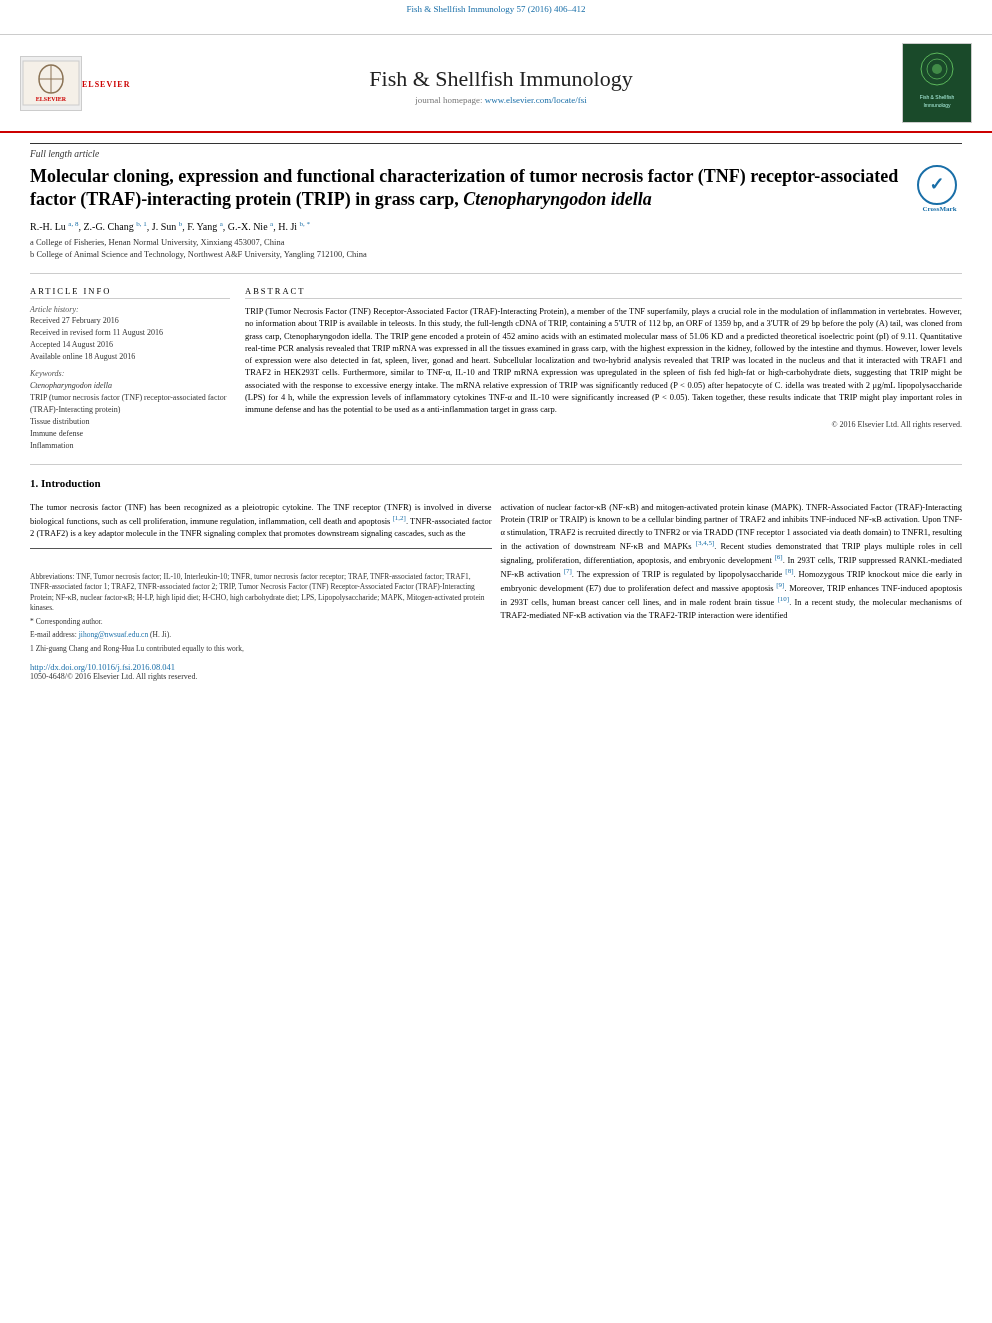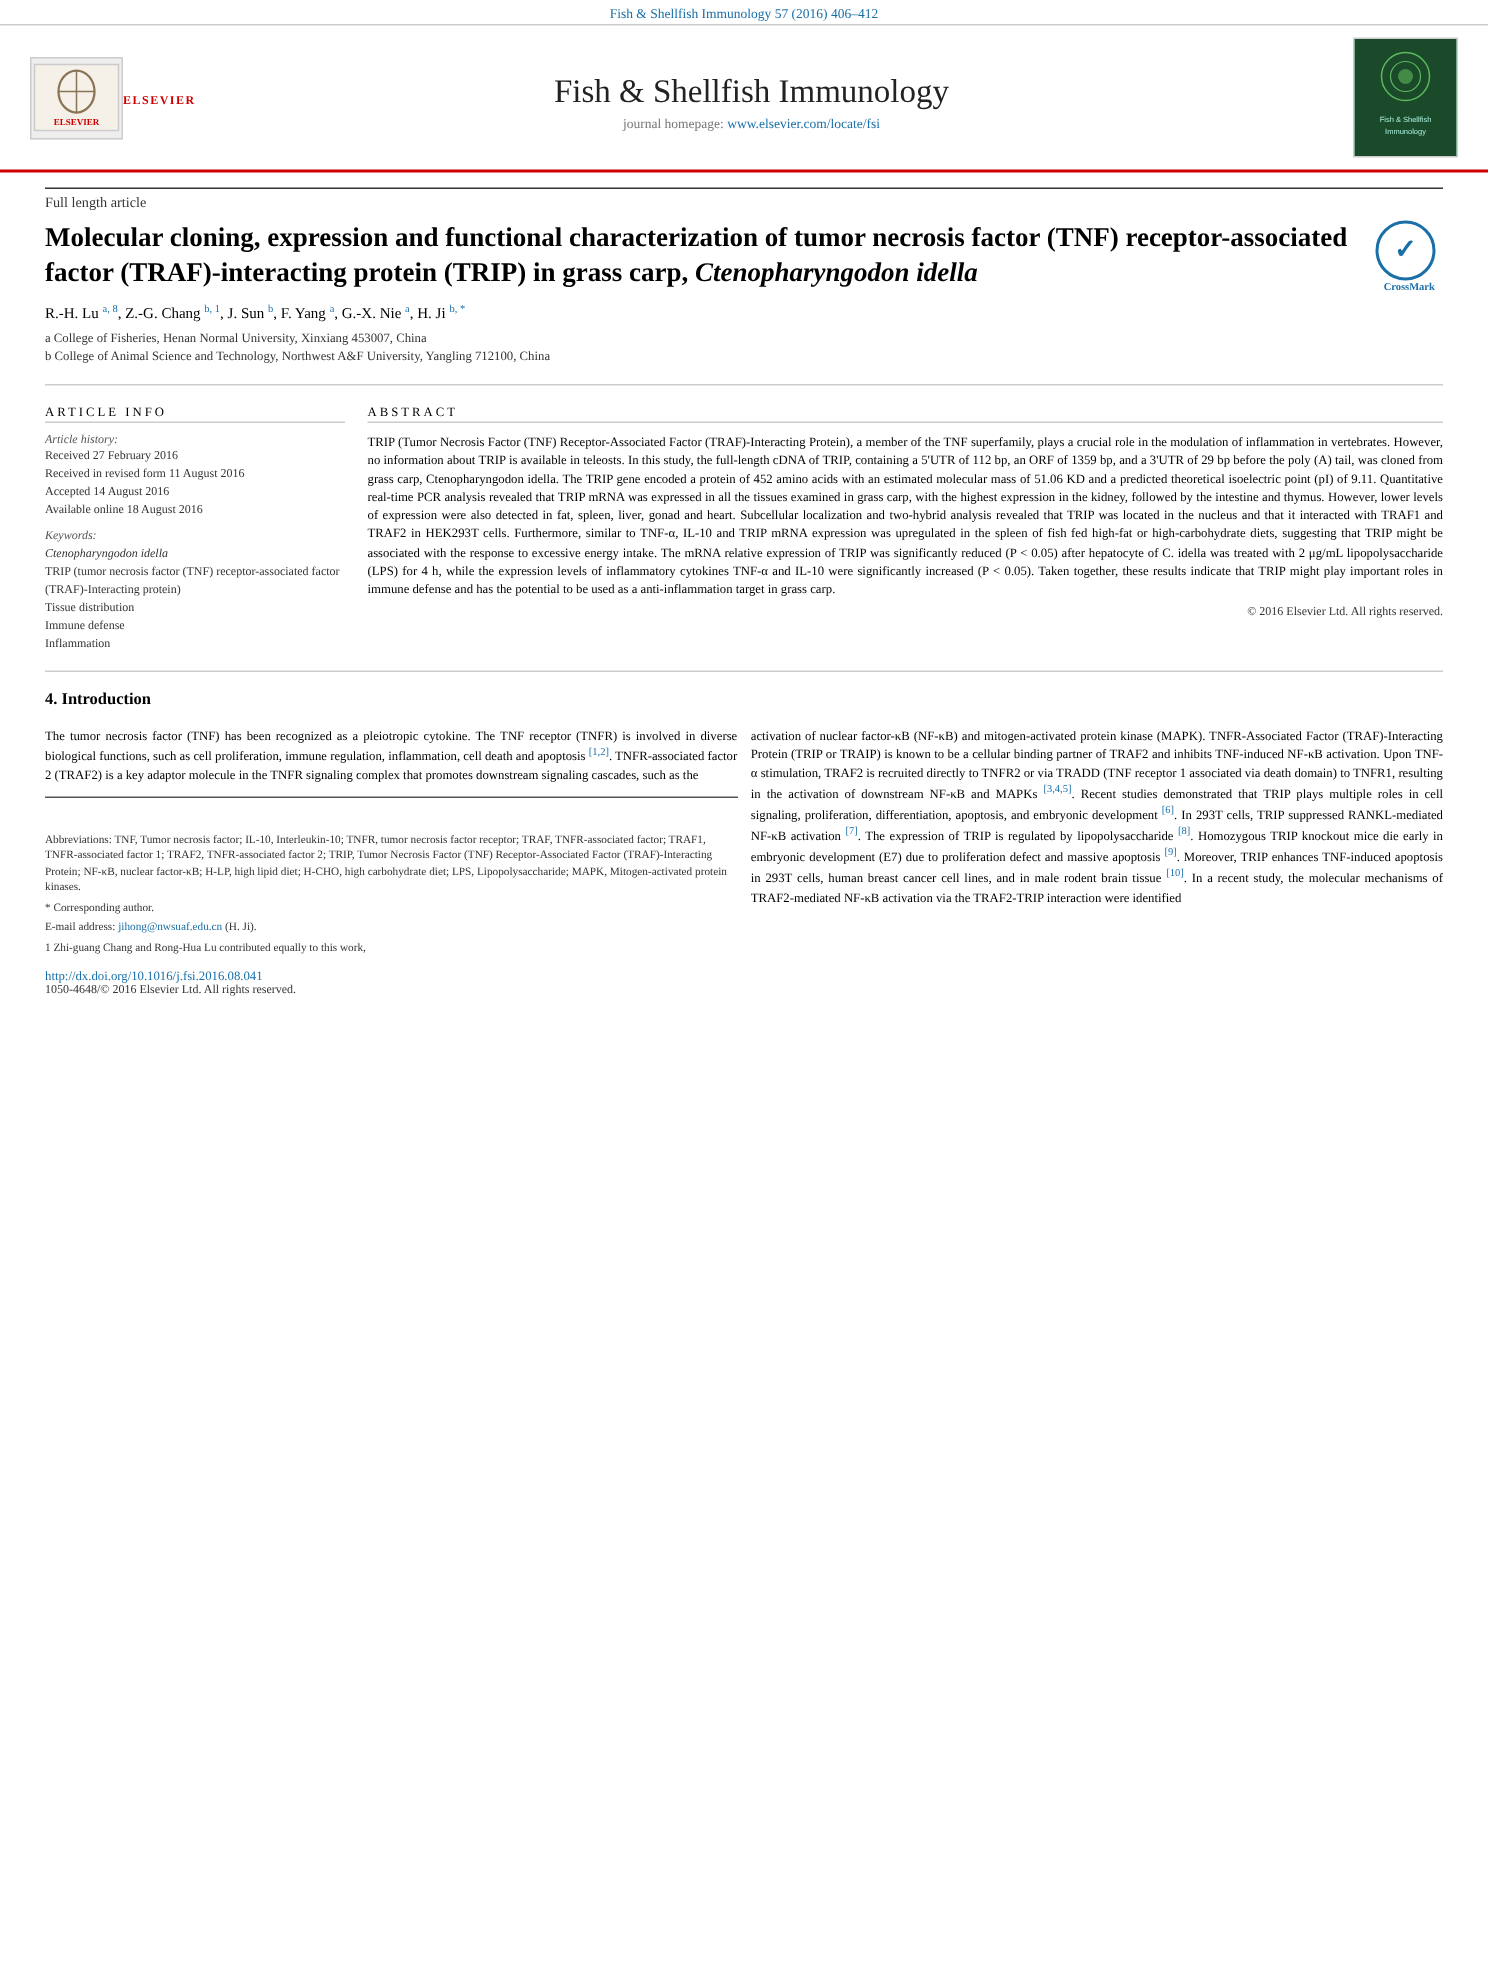--- a/index.html
+++ b/index.html
@@ -8,21 +8,21 @@
       background: #fff;
       color: #000;
       width: 992px;
       min-height: 1323px;
       font-size: 10px;
     }
     .top-bar {
       text-align: center;
       font-size: 9px;
       color: #1a6fa8;
-      padding: 4px 0 2px 0;
+      padding: 4px 0 20px 0;
       border-bottom: 1px solid #ccc;
     }
     .journal-header {
       display: flex;
       align-items: center;
       justify-content: space-between;
       padding: 8px 20px;
       border-bottom: 2px solid #c00;
     }
     .elsevier-logo {
@@ -81,20 +81,21 @@
       justify-content: center;
       color: #fff;
       font-size: 7px;
       text-align: center;
     }
     .main-content {
       padding: 10px 30px 20px 30px;
     }
     .article-type {
       font-size: 9.5px;
+      font-style: italic;
       color: #333;
       margin-bottom: 6px;
       border-top: 1px solid #333;
       padding-top: 5px;
     }
     .article-title {
       font-size: 18px;
       font-weight: bold;
       color: #000;
       line-height: 1.3;
@@ -346,21 +347,21 @@
       <div class="abstract-text">
         <p>TRIP (Tumor Necrosis Factor (TNF) Receptor-Associated Factor (TRAF)-Interacting Protein), a member of the TNF superfamily, plays a crucial role in the modulation of inflammation in vertebrates. However, no information about TRIP is available in teleosts. In this study, the full-length cDNA of TRIP, containing a 5'UTR of 112 bp, an ORF of 1359 bp, and a 3'UTR of 29 bp before the poly (A) tail, was cloned from grass carp, Ctenopharyngodon idella. The TRIP gene encoded a protein of 452 amino acids with an estimated molecular mass of 51.06 KD and a predicted theoretical isoelectric point (pI) of 9.11. Quantitative real-time PCR analysis revealed that TRIP mRNA was expressed in all the tissues examined in grass carp, with the highest expression in the kidney, followed by the intestine and thymus. However, lower levels of expression were also detected in fat, spleen, liver, gonad and heart. Subcellular localization and two-hybrid analysis revealed that TRIP was located in the nucleus and that it interacted with TRAF1 and TRAF2 in HEK293T cells. Furthermore, similar to TNF-α, IL-10 and TRIP mRNA expression was upregulated in the spleen of fish fed high-fat or high-carbohydrate diets, suggesting that TRIP might be associated with the response to excessive energy intake. The mRNA relative expression of TRIP was significantly reduced (P &lt; 0.05) after hepatocyte of C. idella was treated with 2 μg/mL lipopolysaccharide (LPS) for 4 h, while the expression levels of inflammatory cytokines TNF-α and IL-10 were significantly increased (P &lt; 0.05). Taken together, these results indicate that TRIP might play important roles in immune defense and has the potential to be used as a anti-inflammation target in grass carp.</p>
       </div>
       <div class="copyright">© 2016 Elsevier Ltd. All rights reserved.</div>
     </div>
   </div>
 
   <hr class="divider">
 
   <div class="intro-section">
-    <div class="section-number-heading">4. Introduction</div>
+    <div class="section-number-heading">1. Introduction</div>
 
     <div class="two-col-body">
 
       <div class="body-col">
         <div class="body-text">
           <p>The tumor necrosis factor (TNF) has been recognized as a pleiotropic cytokine. The TNF receptor (TNFR) is involved in diverse biological functions, such as cell proliferation, immune regulation, inflammation, cell death and apoptosis <span class="ref-num">[1,2]</span>. TNFR-associated factor 2 (TRAF2) is a key adaptor molecule in the TNFR signaling complex that promotes downstream signaling cascades, such as the</p>
         </div>
 
         <div class="footnotes-box">
           <p>Abbreviations: TNF, Tumor necrosis factor; IL-10, Interleukin-10; TNFR, tumor necrosis factor receptor; TRAF, TNFR-associated factor; TRAF1, TNFR-associated factor 1; TRAF2, TNFR-associated factor 2; TRIP, Tumor Necrosis Factor (TNF) Receptor-Associated Factor (TRAF)-Interacting Protein; NF-κB, nuclear factor-κB; H-LP, high lipid diet; H-CHO, high carbohydrate diet; LPS, Lipopolysaccharide; MAPK, Mitogen-activated protein kinases.</p>

